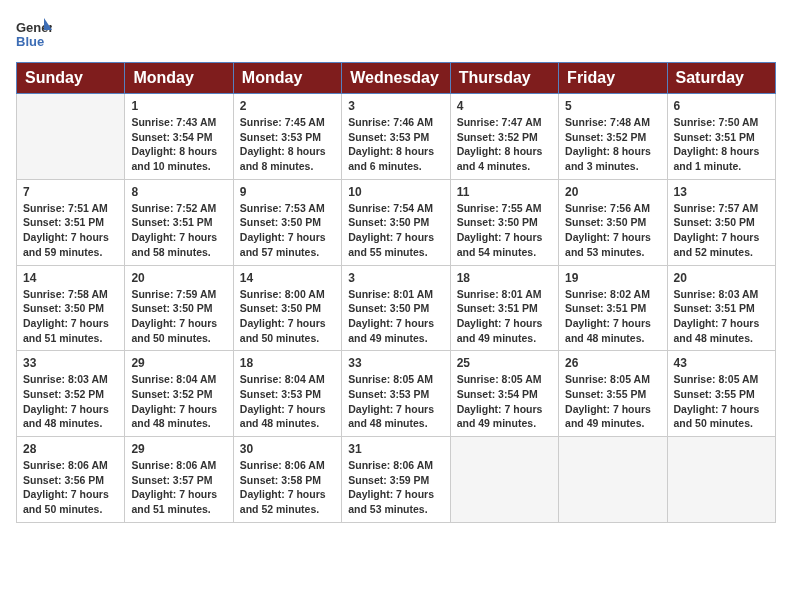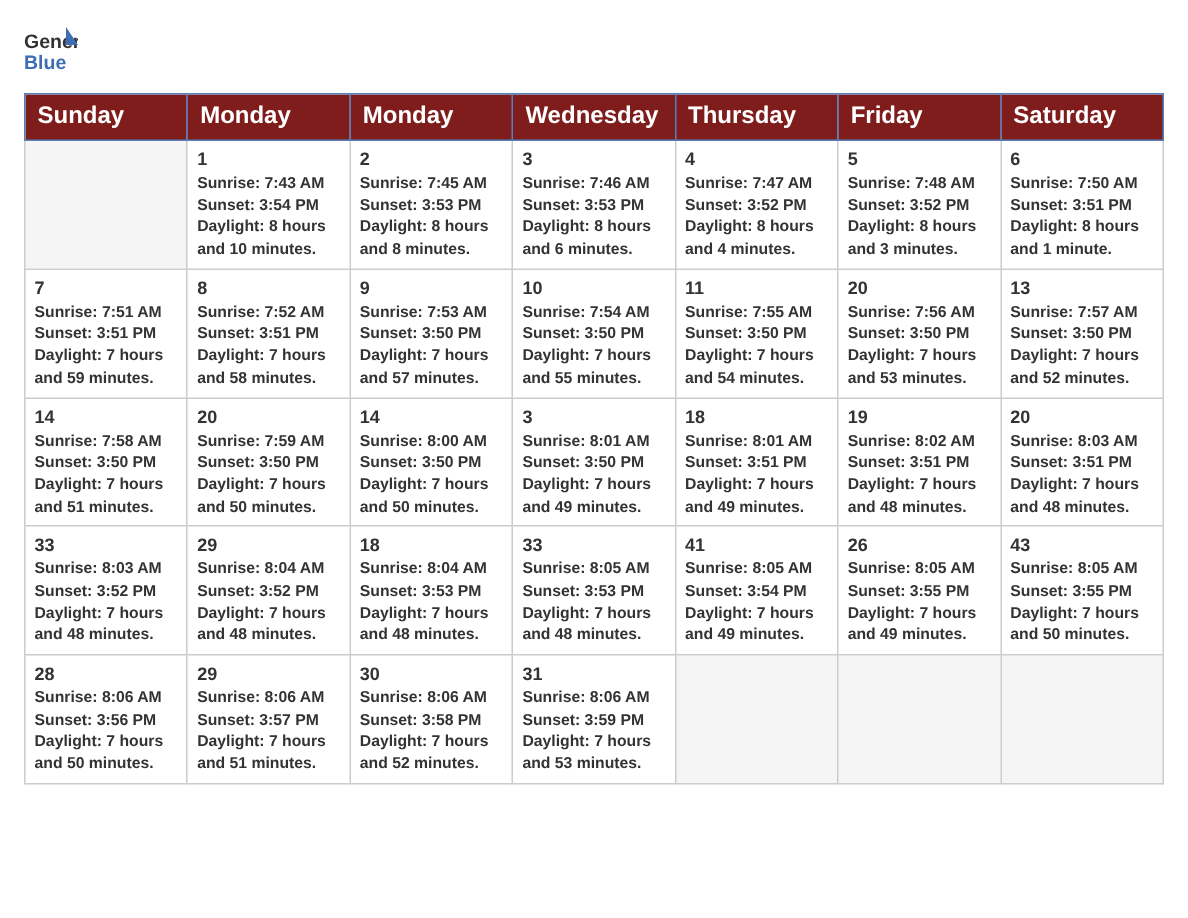--- a/index.html
+++ b/index.html
@@ -201,21 +201,21 @@
         </td>
         <td>
           <span class="day-num">18</span>
           <div class="day-info">Sunrise: 8:04 AM<br>Sunset: 3:53 PM<br>Daylight: 7 hours<br>and 48 minutes.</div>
         </td>
         <td>
           <span class="day-num">33</span>
           <div class="day-info">Sunrise: 8:05 AM<br>Sunset: 3:53 PM<br>Daylight: 7 hours<br>and 48 minutes.</div>
         </td>
         <td>
-          <span class="day-num">41</span>
+          <span class="day-num">25</span>
           <div class="day-info">Sunrise: 8:05 AM<br>Sunset: 3:54 PM<br>Daylight: 7 hours<br>and 49 minutes.</div>
         </td>
         <td>
           <span class="day-num">26</span>
           <div class="day-info">Sunrise: 8:05 AM<br>Sunset: 3:55 PM<br>Daylight: 7 hours<br>and 49 minutes.</div>
         </td>
         <td>
           <span class="day-num">43</span>
           <div class="day-info">Sunrise: 8:05 AM<br>Sunset: 3:55 PM<br>Daylight: 7 hours<br>and 50 minutes.</div>
         </td>

